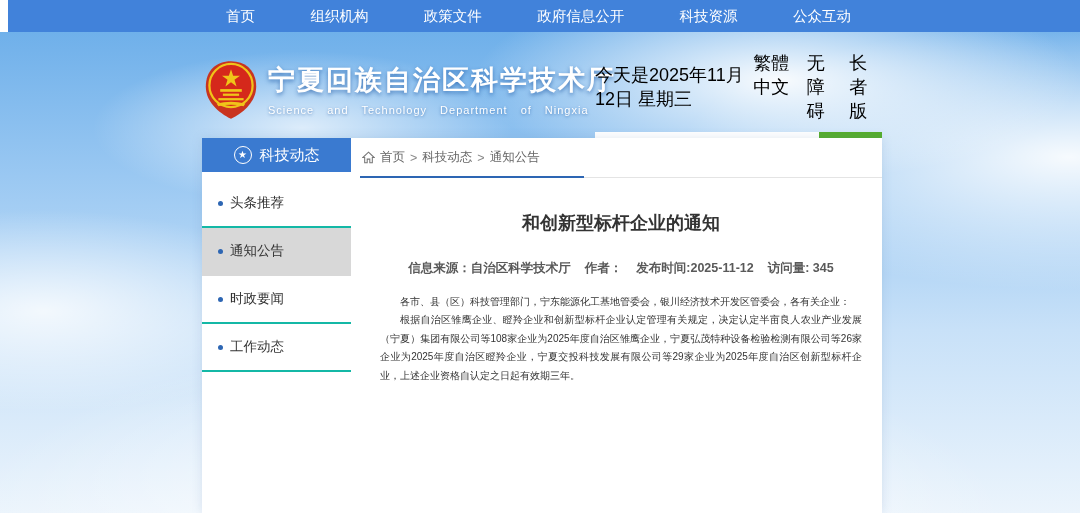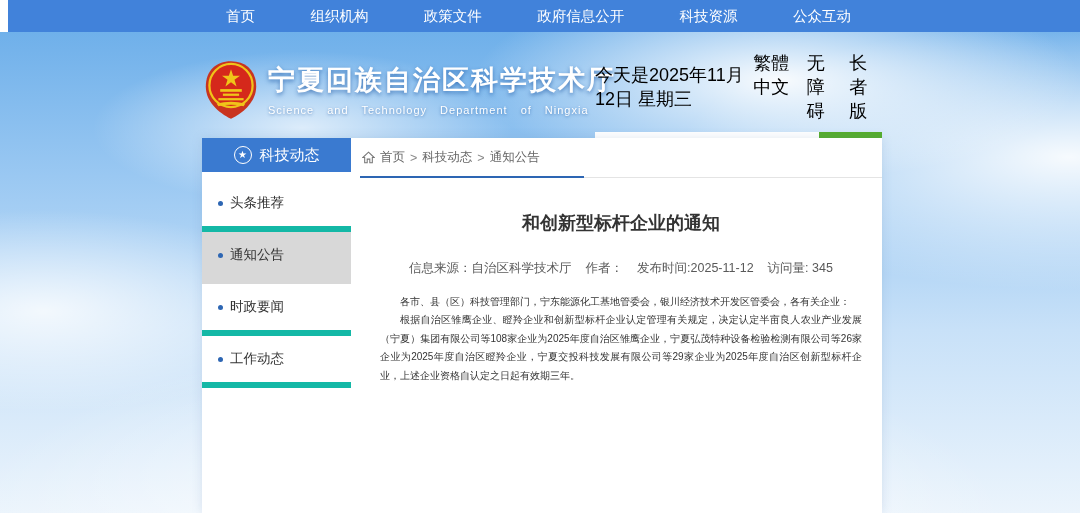--- a/index.html
+++ b/index.html
@@ -49,37 +49,37 @@
     box-shadow:0 0 10px rgba(90,130,180,.18); display:flex; }
 
   
   .sidebar { width:149px; flex:0 0 auto; }
   .sidebar-head { height:34px; background:#3a7ad0; color:#fff; display:flex; align-items:center;
     justify-content:center; gap:8px; font-size:15px; }
   .sidebar-head .ico { width:18px; height:18px; border:1.5px solid #fff; border-radius:50%;
     display:flex; align-items:center; justify-content:center; font-size:10px; line-height:1; }
   .side-list { list-style:none; padding:8px 0 0 0; }
   .side-item { padding:14px 10px 14px 16px; font-size:13.5px; color:#333;
-    border-bottom:6px solid #14b8a6; cursor:pointer; display:flex; align-items:center; }
+    border-bottom:2px solid #14b8a6; cursor:pointer; display:flex; align-items:center; }
   .side-item .dot { width:5px; height:5px; border-radius:50%; background:#2d66b3; margin-right:7px; flex:0 0 auto; }
   .side-item.active { background:#d8d8d8; border-bottom-color:#d8d8d8; }
 
   
   .main { flex:1; padding:0 0 0 9px; }
   .breadcrumb { position:relative; margin:0 0 0 0; padding:11px 4px 11px 2px; font-size:12.5px;
     color:#666; border-bottom:1px solid #e4e4e4; display:flex; align-items:center; gap:5px; }
   .breadcrumb::after { content:""; position:absolute; left:0; bottom:-1px; width:224px; height:2px; background:#2d66b3; }
   .breadcrumb .home-ico { color:#777; display:flex; }
   .breadcrumb span { cursor:pointer; }
   .breadcrumb .sep { color:#888; cursor:default; }
 
   .article { padding:0 20px; }
   .art-title { margin-top:30px; text-align:center; color:#333; font-size:18px; font-weight:bold; line-height:1.75; }
   .art-meta { margin-top:20px; text-align:center; font-size:12.5px; color:#595959; }
-  .art-meta span { margin:12px 7px; }
+  .art-meta span { margin:12px 7px;font-weight:bold; }
   .art-body { margin-top:16px; font-size:10px; color:#333; line-height:1.85; text-align:justify; }
   .art-body p { text-indent:2em; }
 </style>
 </head>
 <body>
 
 <div class="page">
   <div class="sky"></div>
 
   <div class="topnav">

